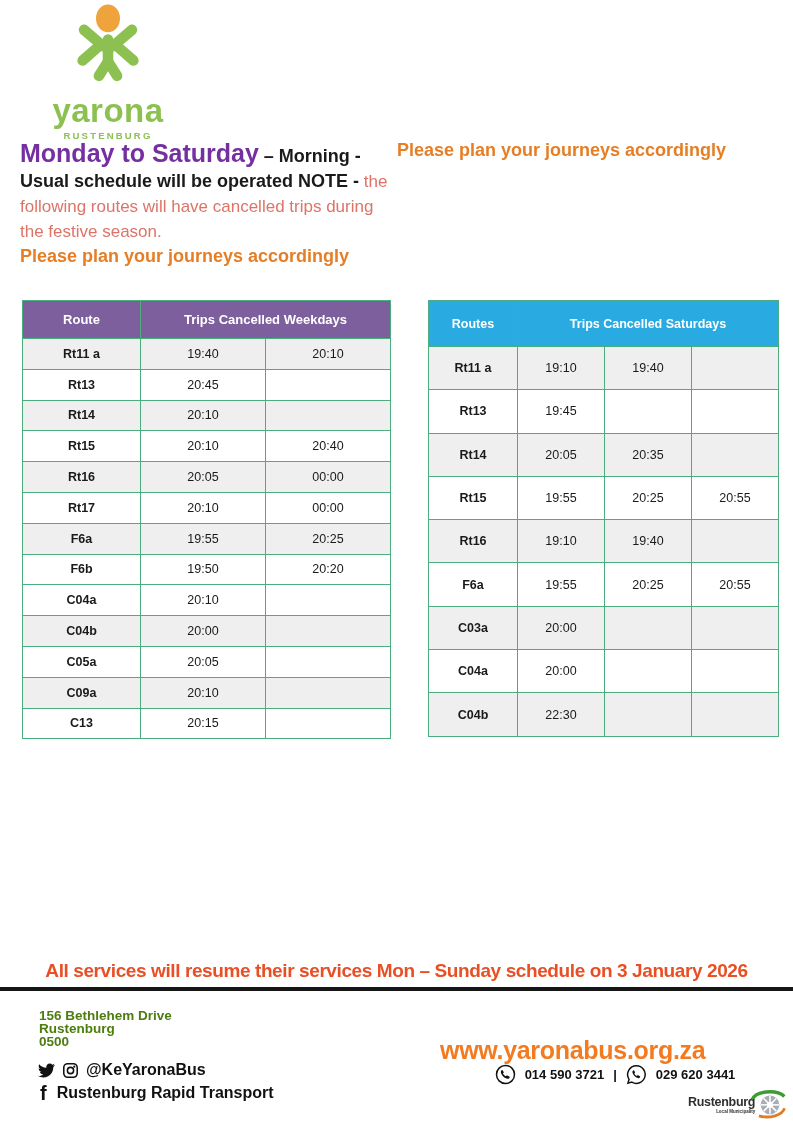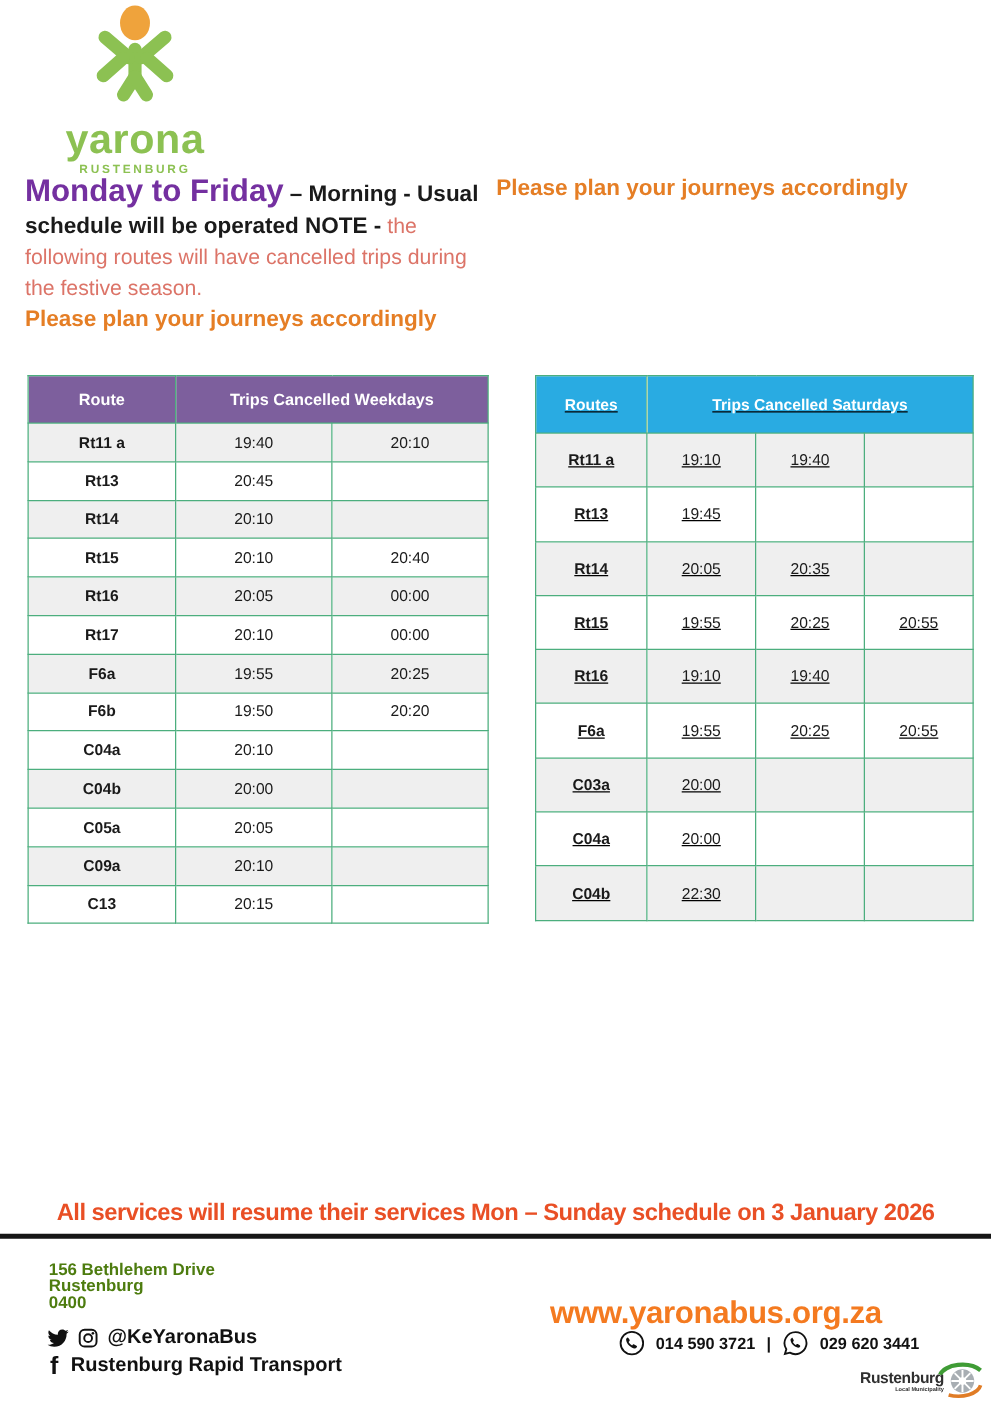--- a/index.html
+++ b/index.html
@@ -22,21 +22,21 @@
   .intro-heading{font-size:25px; font-weight:bold; line-height:30px;}
   .intro-weekday .intro-heading{color:var(--heading-purple,#7430A0);}
   .intro-saturday .intro-heading{color:var(--heading-blue,#4FB3DB);}
   .intro-lead{font-weight:bold; font-size:18px; color:#1a1a1a;}
   .intro-note{color:var(--note-salmon,#DC7468); font-size:17px;}
   .intro-plan{margin:3px 0 0 0; color:var(--plan-orange,#E57E25); font-weight:bold; font-size:18px;}
   .intro-col p{margin:0;}
   
   table{border-collapse:collapse; table-layout:fixed; position:absolute; top:300px;}
   #weekday-table{left:22px; width:368px;}
-  #saturday-table{left:428px; width:350px;text-decoration:underline;}
+  #saturday-table{left:428px; width:350px;}
   th,td{border:1.6px solid var(--table-border-green,#4CAE7E); text-align:center; padding:0; overflow:hidden;}
   th{color:#fff; font-weight:bold;}
   #weekday-table th{background:var(--weekday-header-bg,#7D5F9D); height:37px; font-size:13px;}
   #saturday-table th{background:var(--saturday-header-bg,#29ABE2); height:45px; font-size:12.5px;}
   #weekday-table td{height:29.8px; font-size:12.5px; color:#1a1a1a;}
   #saturday-table td{height:42.3px; font-size:12.5px; color:#1a1a1a;}
   td.route{font-weight:bold;}
   tr.shaded td{background:var(--row-shade,#EFEFEF);}
   
   .resume-notice{position:absolute; left:0; top:960px; width:100%; text-align:center;
@@ -76,21 +76,21 @@
         <path d="M76.5 59 L60 44.5"></path>
       </g>
     </svg>
     <div class="logo-brand">yarona</div>
     <div class="logo-city">RUSTENBURG</div>
   </div>
 
 
   <div class="intro-col intro-weekday">
     <p>
-      <span class="intro-heading">Monday  to Friday</span>
+      <span class="intro-heading">Monday  to Saturday</span>
       <span class="intro-lead">– Morning - Usual schedule will be operated NOTE -</span>
       <span class="intro-note">the following routes will have cancelled trips during the festive season.</span>
     </p>
     <p class="intro-plan">Please plan your journeys accordingly</p>
   </div>
 
   <div class="intro-col intro-saturday">
     <p class="intro-plan">Please plan your journeys accordingly</p>
   </div>
 
@@ -245,21 +245,21 @@
         </tr>
       </tbody>
   </table>
 
   <div class="resume-notice">All services will resume their services Mon – Sunday schedule on 3 January 2026</div>
   <div class="footer-rule"></div>
 
   <div class="address">
     <div>156 Bethlehem Drive</div>
     <div>Rustenburg</div>
-    <div>0400</div>
+    <div>0500</div>
   </div>
 
   <div class="social-row social-row-1">
     <svg class="icon" width="17" height="17" viewBox="0 0 24 24">
       <path fill="#111" d="M23.954 4.569c-.885.389-1.83.654-2.825.775 1.014-.611 1.794-1.574 2.163-2.723-.951.555-2.005.959-3.127 1.184-.896-.959-2.173-1.559-3.591-1.559-2.717 0-4.92 2.203-4.92 4.917 0 .39.045.765.127 1.124C7.691 8.094 4.066 6.13 1.64 3.161c-.427.722-.666 1.561-.666 2.475 0 1.71.87 3.213 2.188 4.096-.807-.026-1.566-.248-2.228-.616v.061c0 2.385 1.693 4.374 3.946 4.827-.413.111-.849.171-1.296.171-.314 0-.615-.03-.916-.086.631 1.953 2.445 3.377 4.604 3.417-1.68 1.319-3.809 2.105-6.102 2.105-.39 0-.779-.023-1.17-.067 2.189 1.394 4.768 2.209 7.557 2.209 9.054 0 13.999-7.496 13.999-13.986 0-.209 0-.42-.015-.63.961-.689 1.8-1.56 2.46-2.548z"></path>
     </svg>
     <svg class="icon" width="17" height="17" viewBox="0 0 24 24">
       <rect x="2.5" y="2.5" width="19" height="19" rx="5.5" fill="none" stroke="#111" stroke-width="2.2"></rect>
       <circle cx="12" cy="12" r="4.4" fill="none" stroke="#111" stroke-width="2.2"></circle>
       <circle cx="17.4" cy="6.6" r="1.5" fill="#111"></circle>

